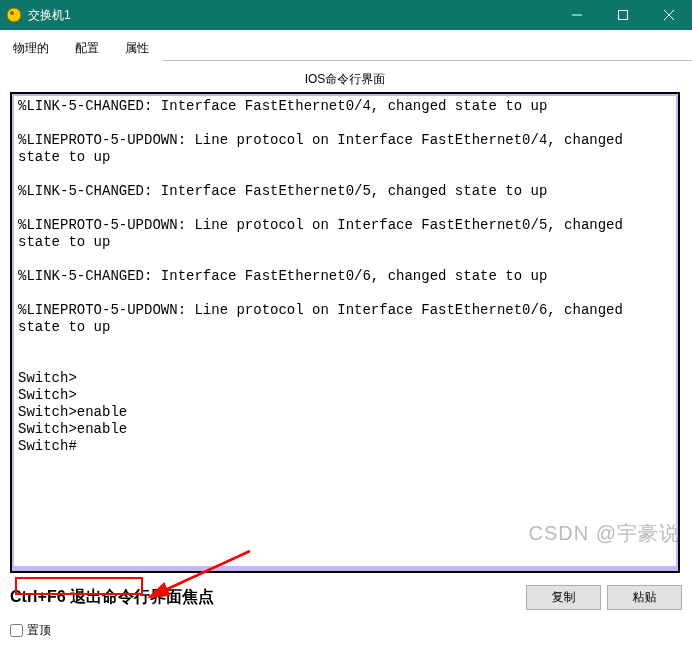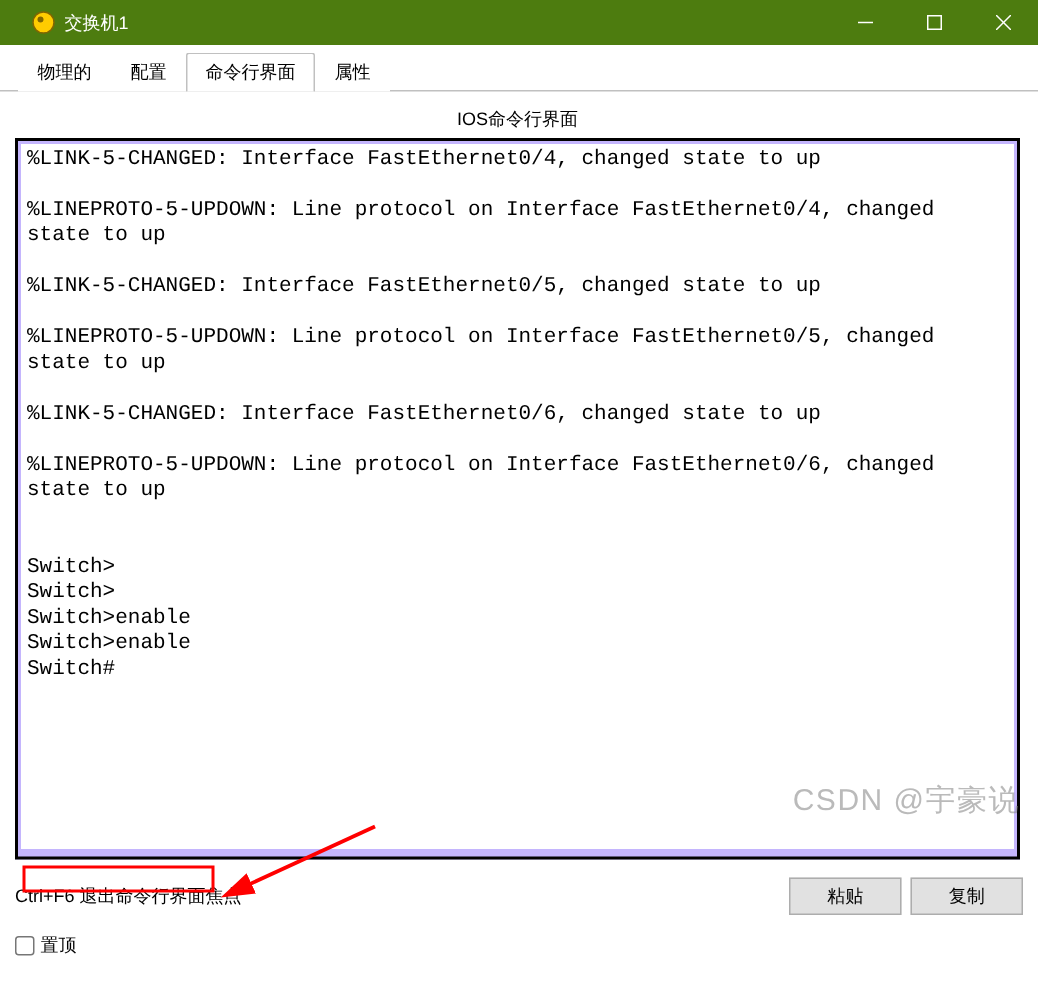--- a/index.html
+++ b/index.html
@@ -1,39 +1,39 @@
 <!DOCTYPE html>
 <html><head>
   <meta charset="utf-8">
   <style>
     * { margin: 0; padding: 0; box-sizing: border-box; }
     body { font-family: "Microsoft YaHei", "Segoe UI", sans-serif; font-size: 12px; background: #fff; width: 692px; }
     
-    .title-bar { background: #4d7c0f; color: #fff; height: 30px; display: flex; align-items: center; padding-left: 21px; }
+    .title-bar { background: #0f766e; color: #fff; height: 30px; display: flex; align-items: center; padding-left: 6px; }
     .title-bar .app-icon { width: 16px; height: 16px; margin-right: 6px; display: inline-flex; }
     .title-bar .title { flex: 1; font-size: 12px; }
     .title-bar .win-controls { display: flex; height: 100%; }
     .title-bar .win-btn { width: 46px; display: flex; align-items: center; justify-content: center; cursor: pointer; }
     
-    .tabs { display: flex; border-bottom: 1px solid #c0c0c0; background: #fff; padding-top: 4px; padding-left: 12px; }
+    .tabs { display: flex; border-bottom: 1px solid #c0c0c0; background: #fff; padding-top: 4px; padding-left: 0; }
     .tab { padding: 4px 12px; border: 1px solid transparent; border-bottom: none; font-size: 12px; cursor: pointer; background: #fff; position: relative; top: 1px; }
     .tab.active { border-color: #c0c0c0; border-radius: 2px 2px 0 0; background: #fff; }
     
     .content { padding: 8px 12px 6px 10px; position: relative; }
     .cli-title { text-align: center; font-size: 12px; padding: 2px 0 4px 0; }
     
     .terminal-wrap { position: relative; border: 2px solid #000; background: #c4b5fd; padding: 2px; }
     .terminal { width: 100%; height: 470px; border: none; resize: none; outline: none; font-family: "Courier New", monospace; font-size: 14px; line-height: 17px; white-space: pre-wrap; overflow-y: scroll; padding: 2px 4px; }
     
     .highlight-box { position: absolute; border: 2px solid #ff0000; pointer-events: none; }
     
     .arrow-svg { position: absolute; pointer-events: none; }
     
     .bottom-row { display: flex; align-items: center; padding: 6px 10px 8px 10px; }
-    .hint { flex: 1; font-size: 12px; }
+    .hint { flex: 1; font-size: 16px; font-weight: bold; }
     .btn { background: #e1e1e1; border: 1px solid #adadad; padding: 3px 0; width: 75px; font-size: 12px; margin-left: 6px; cursor: pointer; text-align: center; font-family: inherit; }
     
     .checkbox-row { padding: 4px 10px; display: flex; font-size: 12px; }
     .checkbox-row input { margin-right: 4px; }
     
     .watermark { position: absolute; right: 12px; bottom: 32px; font-size: 20px; color: rgba(140,140,140,0.6); letter-spacing: 1px; pointer-events: none; }
     
     ::-webkit-scrollbar { width: 16px; }
     ::-webkit-scrollbar-track { background: #f0f0f0; }
     ::-webkit-scrollbar-thumb { background: #c0c0c0; border: 1px solid #a0a0a0; }
@@ -65,21 +65,20 @@
           <line x1="0" y1="0" x2="10" y2="10" stroke="#fff" stroke-width="1"></line>
           <line x1="10" y1="0" x2="0" y2="10" stroke="#fff" stroke-width="1"></line>
         </svg>
       </div>
   </div>
 </div>
 
 <div class="tabs">
   <div class="tab">物理的</div>
   <div class="tab">配置</div>
-  <div class="tab active">命令行界面</div>
   <div class="tab">属性</div>
 </div>
 
 <div class="content">
   <div class="cli-title">IOS命令行界面</div>
   <div class="terminal-wrap">
     <textarea class="terminal" spellcheck="false" style="">%LINK-5-CHANGED: Interface FastEthernet0/4, changed state to up
 
 %LINEPROTO-5-UPDOWN: Line protocol on Interface FastEthernet0/4, changed state to up
 
@@ -107,20 +106,20 @@
         </marker>
       </defs>
     <line id="arrow-line" stroke="#ff0000" stroke-width="2.5" marker-end="url(#ah)" x1="250" y1="490" x2="163" y2="530"></line>
   </svg>
 
   <div class="watermark">CSDN @宇豪说</div>
 </div>
 
 <div class="bottom-row">
   <span class="hint">Ctrl+F6 退出命令行界面焦点</span>
+  <button class="btn">复制</button>
   <button class="btn">粘贴</button>
-  <button class="btn">复制</button>
 </div>
 
 <div class="checkbox-row">
   <input type="checkbox" style="">
   <span>置顶</span>
 </div>
 
 </body></html>

